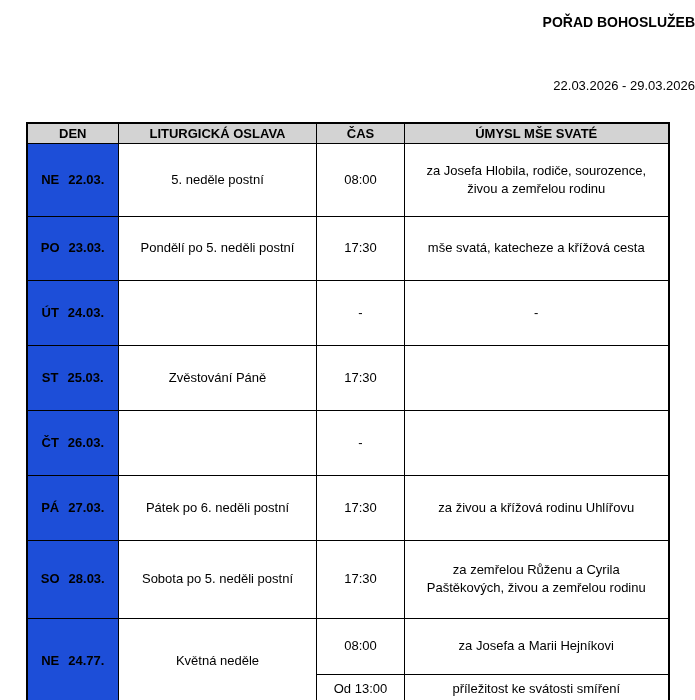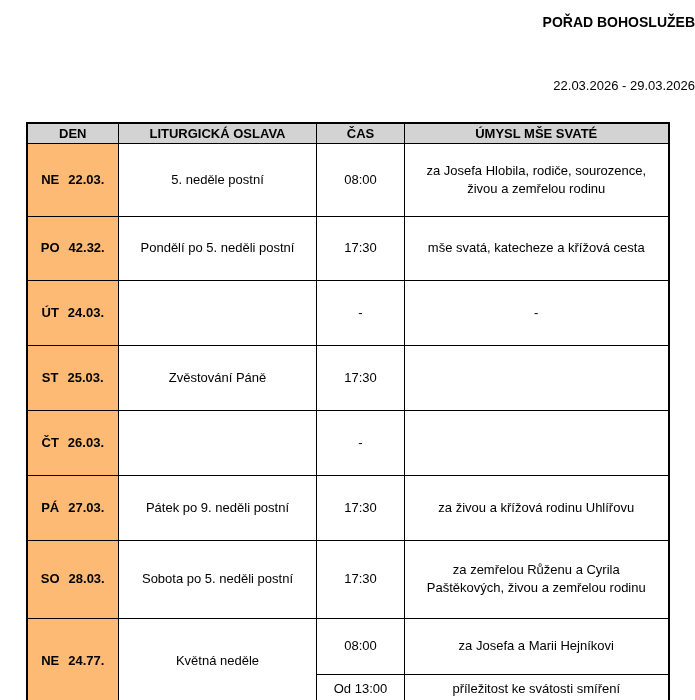--- a/index.html
+++ b/index.html
@@ -47,21 +47,21 @@
   }
   table.schedule td {
     border: 1px solid #000000;
     font-size: 13px;
     text-align: center;
     vertical-align: middle;
     padding: 3px 8px;
     line-height: 1.35;
   }
   td.day {
-    background: #fdba74;
+    background: #1d4ed8;
     font-weight: bold;
     white-space: nowrap;
     padding: 3px 4px;
   }
   td.day .abbrev { margin-right: 9px; }
 </style>
 </head>
 <body>
 
 <div class="titles">
@@ -85,21 +85,21 @@
   </tr>
 
   <tr style="height:73px;">
     <td class="day"><span class="abbrev">NE</span><span>22.03.</span></td>
     <td>5. neděle postní</td>
     <td>08:00</td>
     <td>za Josefa Hlobila, rodiče, sourozence, živou a zemřelou rodinu</td>
   </tr>
 
   <tr style="height:64px;">
-    <td class="day"><span class="abbrev">PO</span><span>42.32.</span></td>
+    <td class="day"><span class="abbrev">PO</span><span>23.03.</span></td>
     <td>Pondělí po 5. neděli postní</td>
     <td>17:30</td>
     <td>mše svatá, katecheze a křížová cesta</td>
   </tr>
 
   <tr style="height:65px;">
     <td class="day"><span class="abbrev">ÚT</span><span>24.03.</span></td>
     <td></td>
     <td>-</td>
     <td>-</td>
@@ -114,21 +114,21 @@
 
   <tr style="height:65px;">
     <td class="day"><span class="abbrev">ČT</span><span>26.03.</span></td>
     <td></td>
     <td>-</td>
     <td></td>
   </tr>
 
   <tr style="height:65px;">
     <td class="day"><span class="abbrev">PÁ</span><span>27.03.</span></td>
-    <td>Pátek po 9. neděli postní</td>
+    <td>Pátek po 6. neděli postní</td>
     <td>17:30</td>
     <td>za živou a křížová rodinu Uhlířovu</td>
   </tr>
 
   <tr style="height:78px;">
     <td class="day"><span class="abbrev">SO</span><span>28.03.</span></td>
     <td>Sobota po 5. neděli postní</td>
     <td>17:30</td>
     <td>za zemřelou Růženu a Cyrila Paštěkových, živou a zemřelou rodinu</td>
   </tr>

